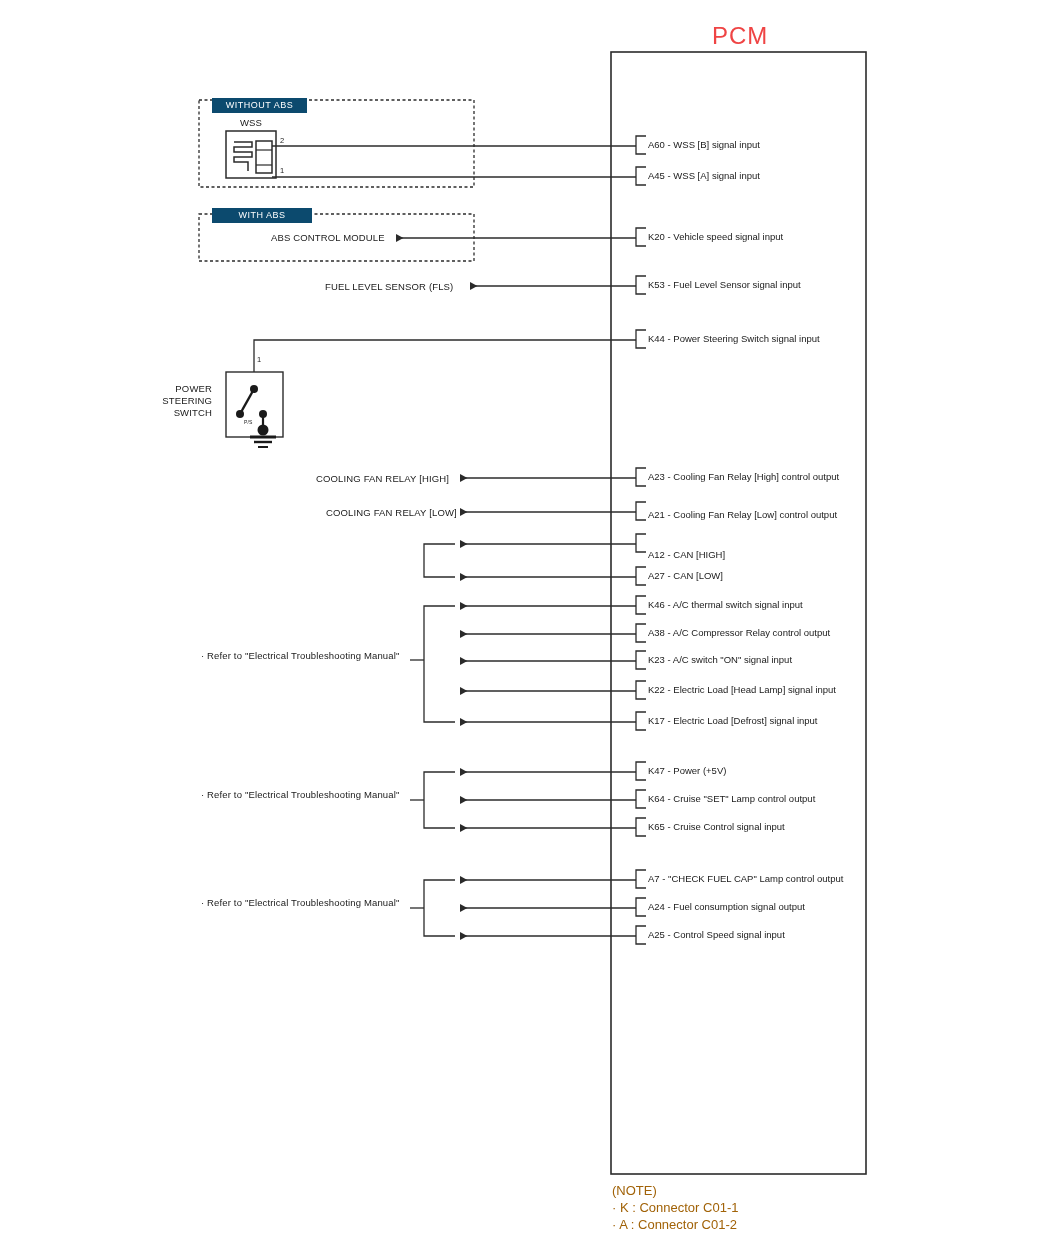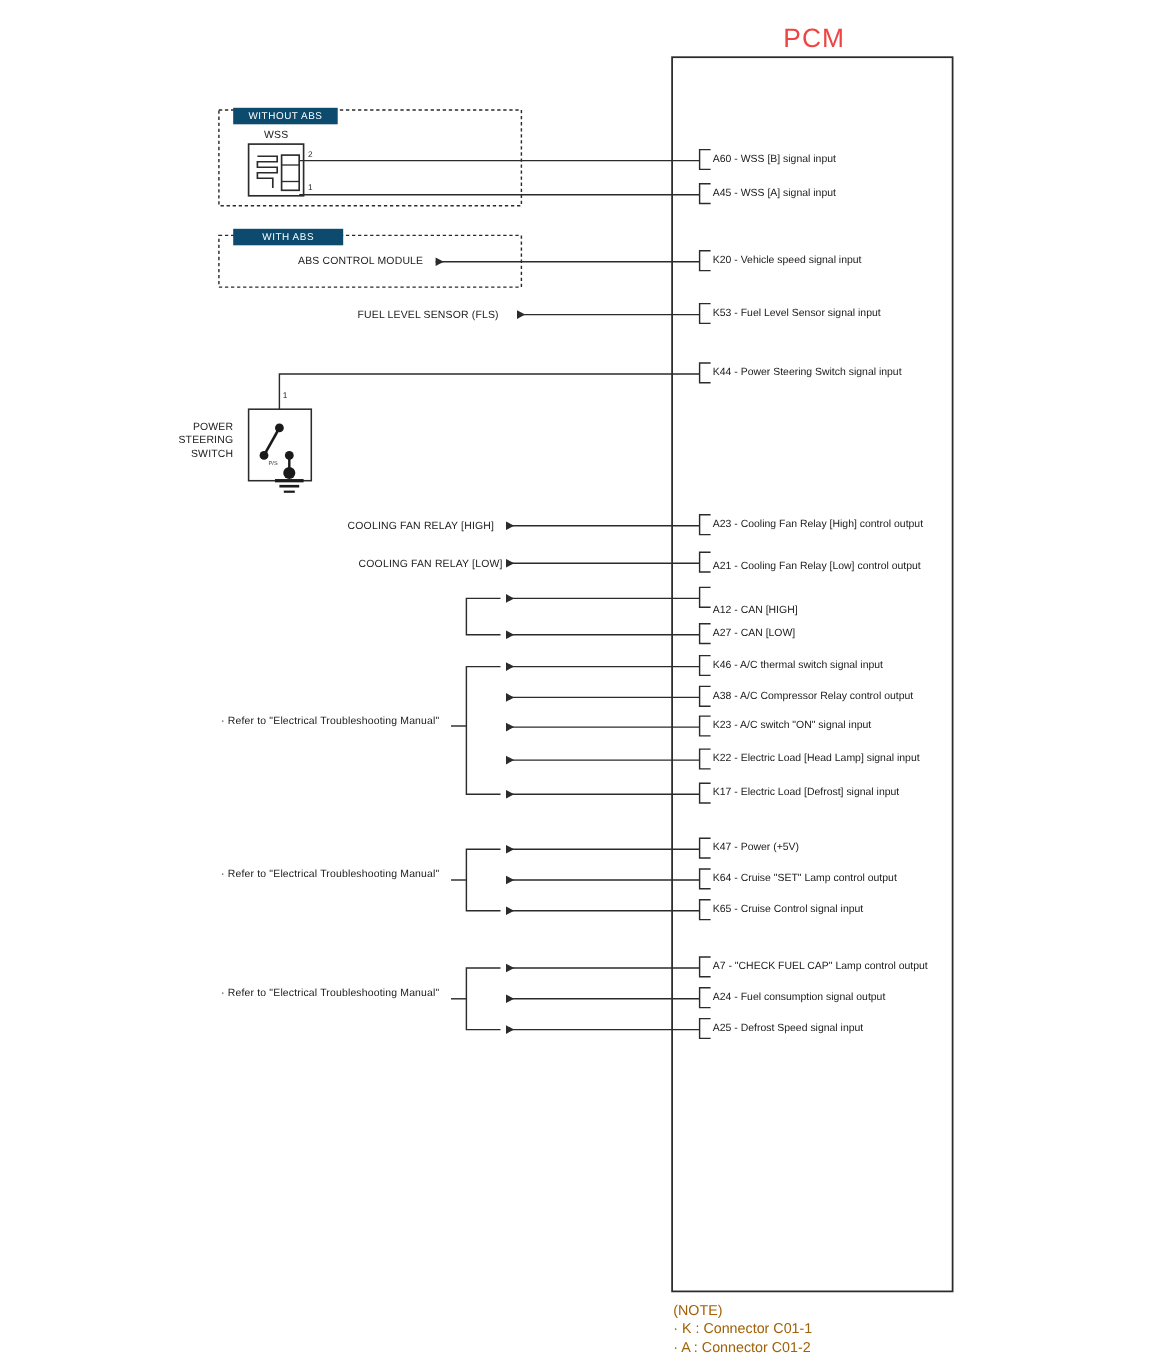--- a/index.html
+++ b/index.html
@@ -231,21 +231,21 @@
       <div class="pin-label" style="left: 648px; top: 599px;">K46 - A/C thermal switch signal input</div>
       <div class="pin-label" style="left: 648px; top: 627px;">A38 - A/C Compressor Relay control output</div>
       <div class="pin-label" style="left: 648px; top: 654px;">K23 - A/C switch "ON" signal input</div>
       <div class="pin-label" style="left: 648px; top: 684px;">K22 - Electric Load [Head Lamp] signal input</div>
       <div class="pin-label" style="left: 648px; top: 715px;">K17 - Electric Load [Defrost] signal input</div>
       <div class="pin-label" style="left: 648px; top: 765px;">K47 - Power (+5V)</div>
       <div class="pin-label" style="left: 648px; top: 793px;">K64 - Cruise "SET" Lamp control output</div>
       <div class="pin-label" style="left: 648px; top: 821px;">K65 - Cruise Control signal input</div>
       <div class="pin-label" style="left: 648px; top: 873px;">A7 - "CHECK FUEL CAP" Lamp control output</div>
       <div class="pin-label" style="left: 648px; top: 901px;">A24 - Fuel consumption signal output</div>
-      <div class="pin-label" style="left: 648px; top: 929px;">A25 - Defrost Speed signal input</div>
+      <div class="pin-label" style="left: 648px; top: 929px;">A25 - Control Speed signal input</div>
     </div>
 
   <div class="note" style="left:612px;top:1182px;">
     <div>(NOTE)</div>
     <div>· K : Connector C01-1</div>
     <div>· A : Connector C01-2</div>
   </div>
 
 </div>
 

